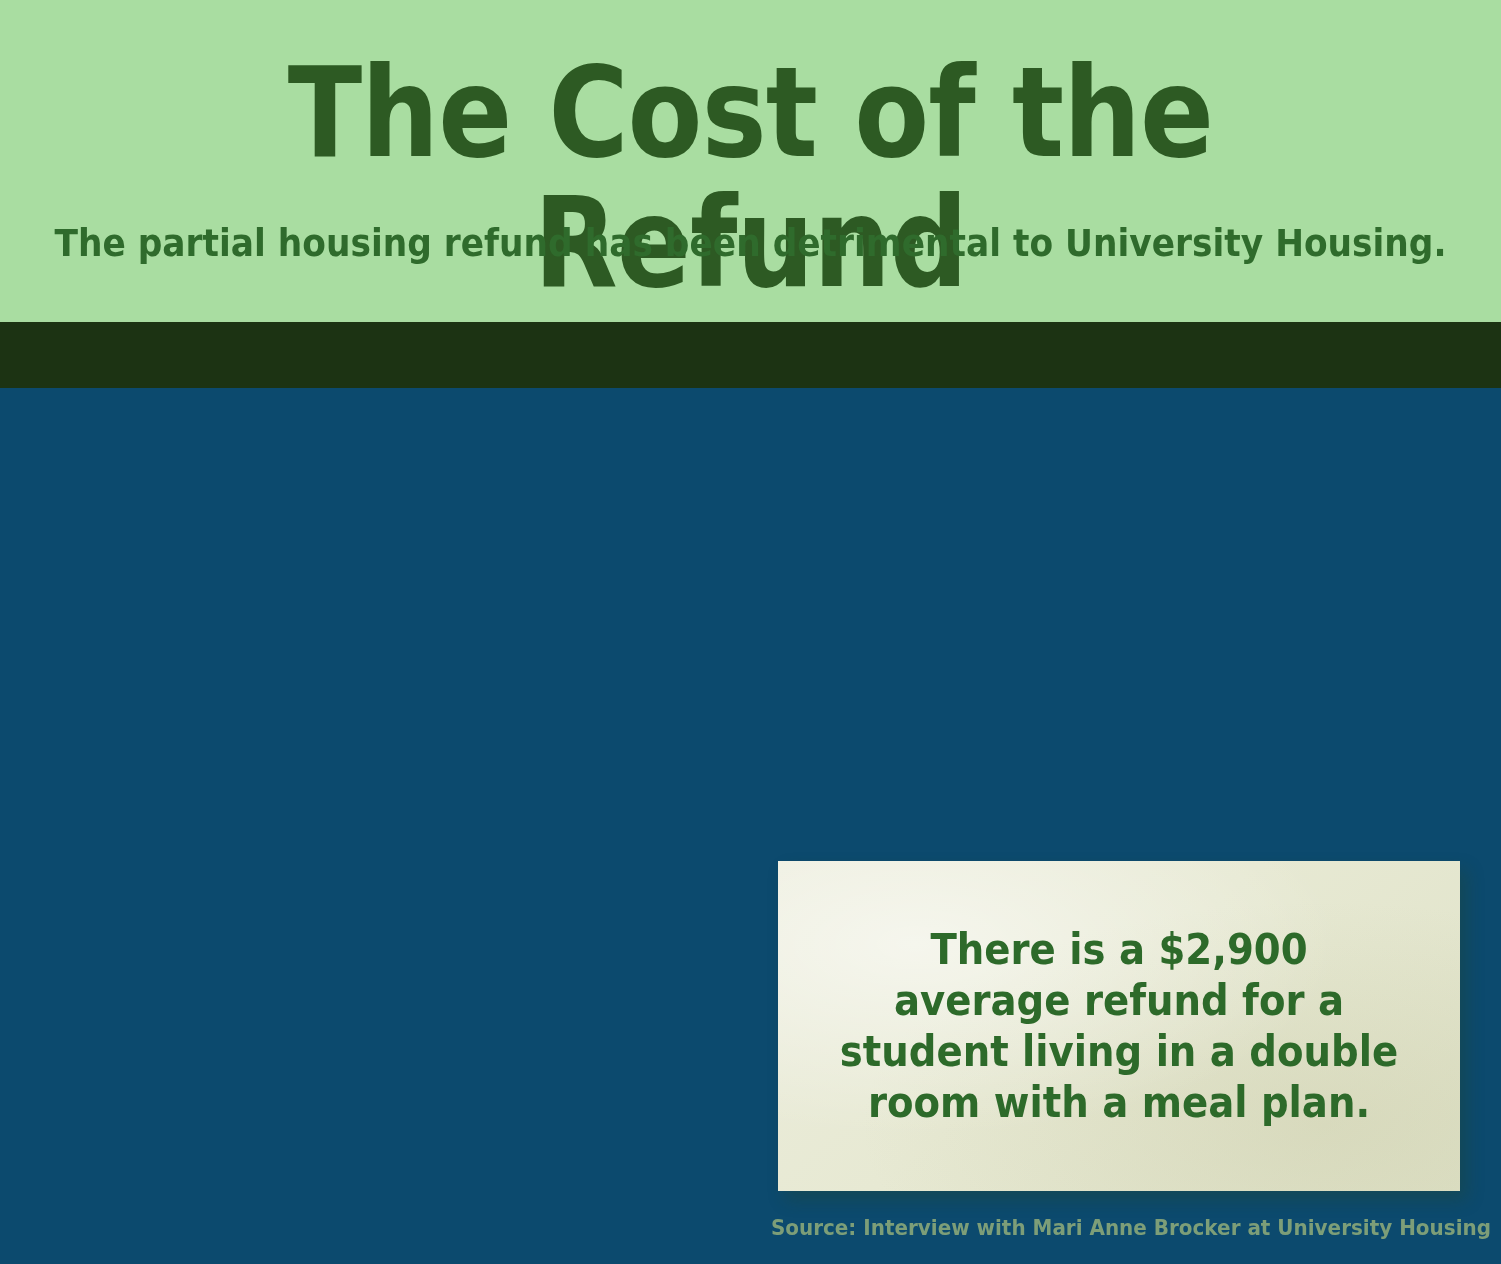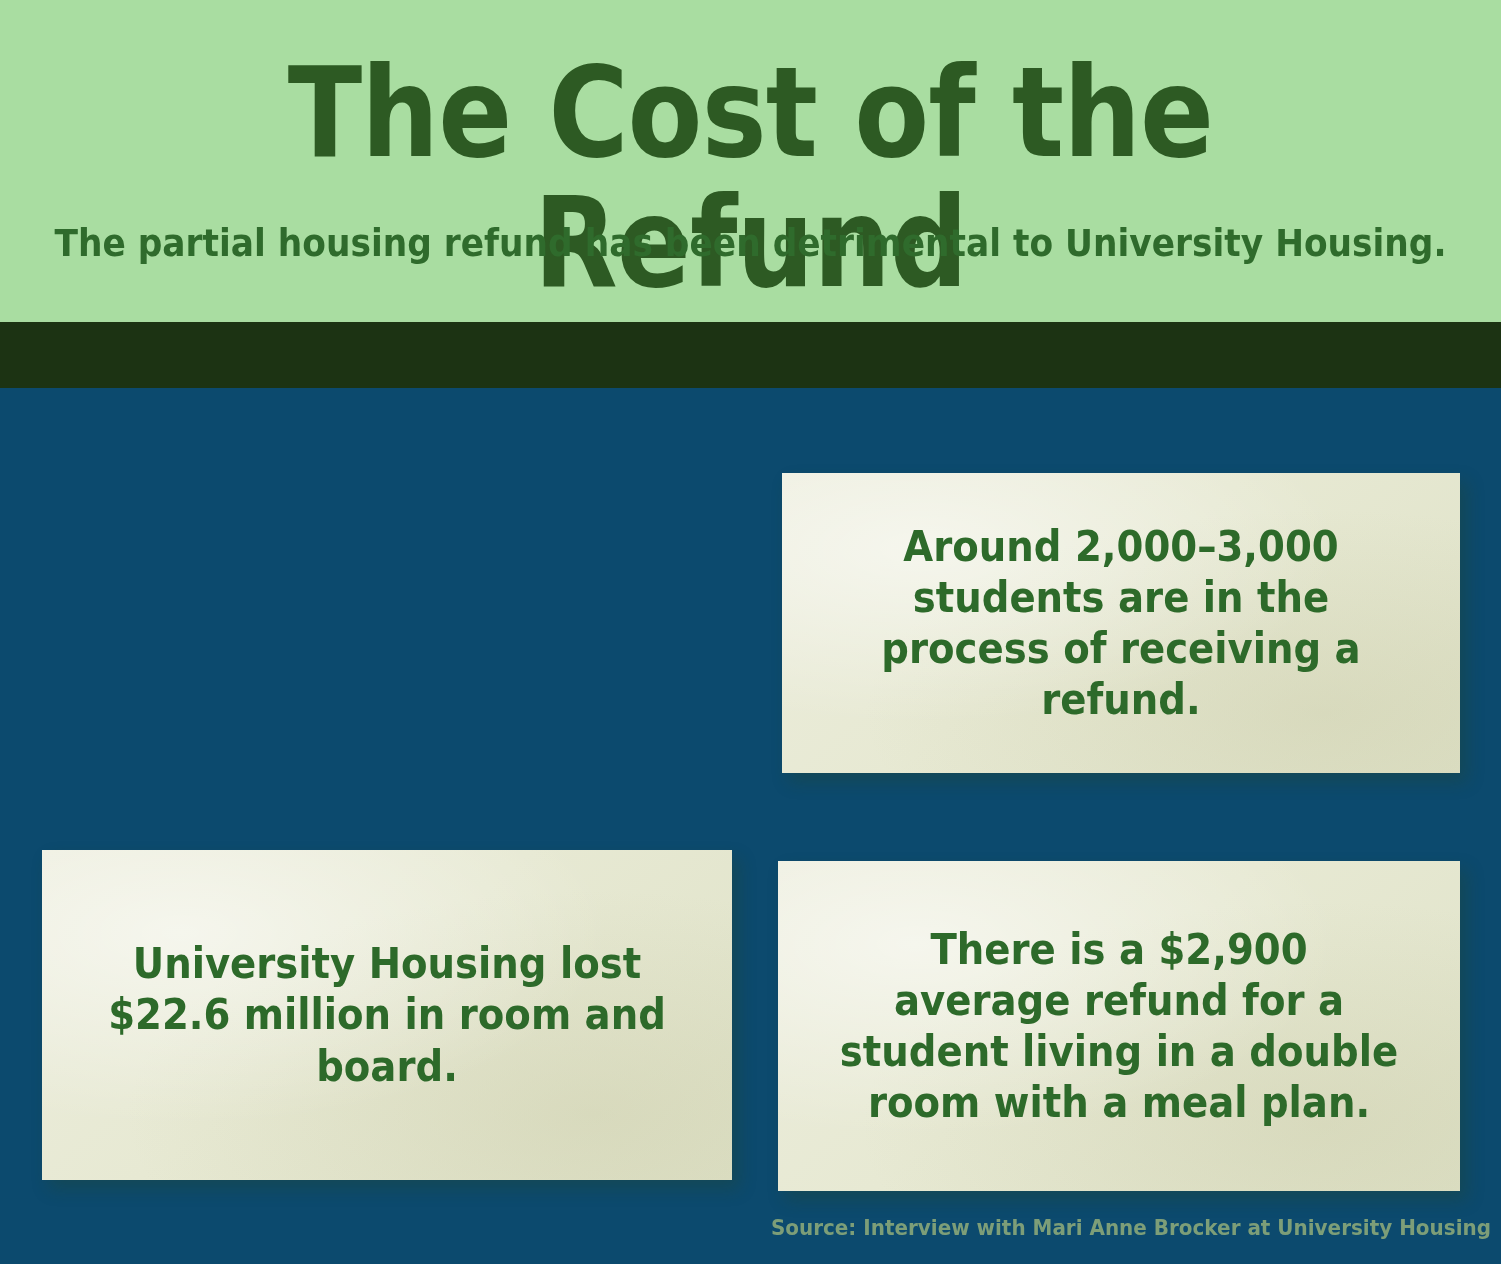--- a/index.html
+++ b/index.html
@@ -116,26 +116,20 @@
 <div class="infographic">
 
   <div class="header">
     <div class="title">The Cost of the Refund</div>
     <div class="subtitle">The partial housing refund has been detrimental to University Housing.</div>
   </div>
 
   <div class="divider"></div>
 
   <div class="cards">
-    <div class="card" id="card-1">
-      <div class="card-text">Around 2,000–3,000 students are in the process of receiving a refund.</div>
-    </div>
-    <div class="card" id="card-2">
-      <div class="card-text">University Housing lost $22.6 million in room and board.</div>
-    </div>
     <div class="card" id="card-3">
       <div class="card-text">There is a $2,900 average refund for a student living in a double room with a meal plan.</div>
     </div>
   </div>
 
   <div class="source">Source: Interview with Mari Anne Brocker at University Housing</div>
 
 </div>
 
 </body></html>

